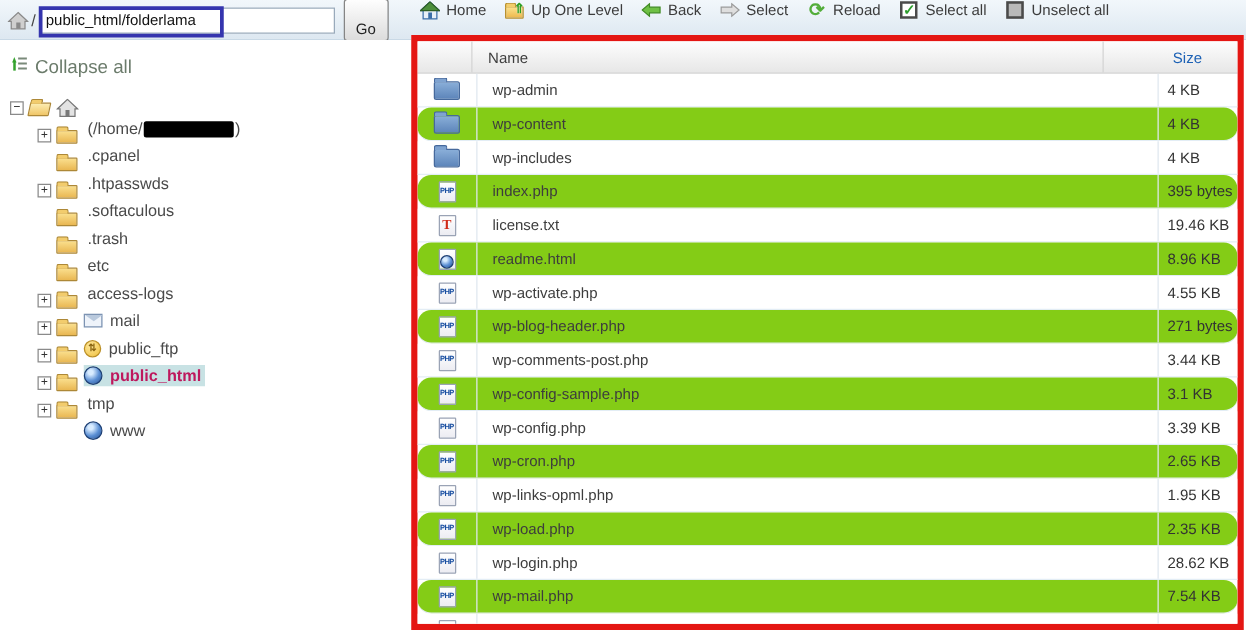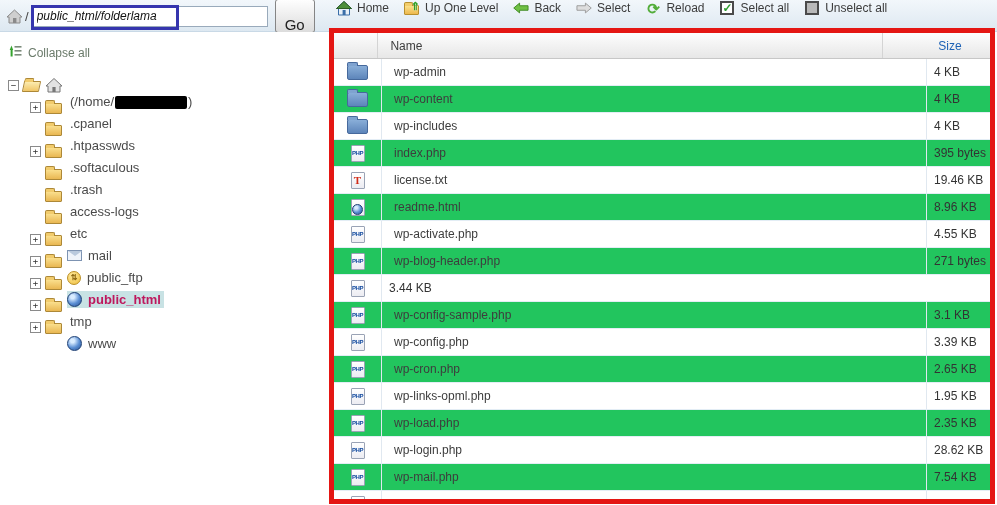--- a/index.html
+++ b/index.html
@@ -8,22 +8,22 @@
   .stage { position:relative; width:997px; height:505px; background:#fff; }
 
   
   .topbar { position:absolute; left:0; top:0; width:997px; height:32px;
     background:linear-gradient(#f2f7fb,#dde8f1); border-bottom:1px solid #c9d9e6; }
   .pathbar { position:absolute; left:6px; top:0; height:32px; display:flex; align-items:center; }
   .home-sm { width:17px; height:15px; position:relative; display:inline-block; }
   .home-sm svg { display:block; }
   .slash { font-size:13px; color:#444; margin:0 3px 0 2px; }
   .path-input { width:236px; height:21px; border:1px solid #9ab; background:#fff;
-    font-family:"Liberation Sans", sans-serif; font-size:12px; padding:2px 4px; color:#111;font-style:italic; }
-  .go-btn { margin-left:7px; height:22px; padding:16px 9px; font-size:15px; color:#222;
+    font-family:"Liberation Sans", sans-serif; font-size:12px; padding:2px 4px; color:#111; }
+  .go-btn { margin-left:7px; height:22px; padding:16px 9px; font-size:12px; color:#222;
     background:linear-gradient(#fefefe,#dcdcdc); border:1px solid #858585; border-radius:3px; }
   .blue-annotation { position:absolute; left:31px; top:5px; width:148px; height:25px;
     border:3px solid var(--blue-ann); pointer-events:none; z-index:5; }
 
   
   .toolbar { position:absolute; left:336px; top:0; height:16px; display:flex;
     align-items:center; gap:15px; }
   .tb-item { display:flex; align-items:center; gap:5px; font-size:12px; color:#3c3c3c;
     cursor:pointer; white-space:nowrap; }
   .tb-ico { width:16px; height:16px; display:inline-flex; align-items:center;
@@ -39,21 +39,21 @@
   .fold-base::before { content:""; position:absolute; left:-1px; top:-4px; width:7px; height:3px;
     background:#f3cd6b; border:1px solid #b8902f; border-bottom:none;
     border-radius:2px 2px 0 0; }
   .up-arrow { position:absolute; right:0px; top:-2px; font-size:11px; color:#2f9e23;
     font-weight:bold; text-shadow:0 0 1px #fff; }
   .reload-glyph { font-size:15px; color:#53ad3a; font-weight:bold; line-height:1; }
 
   
   .sidebar { position:absolute; left:0; top:32px; width:329px; height:473px;
     background:#fff; padding:12px 0 0 8px; overflow:hidden; }
-  .collapse-all { display:flex; align-items:center; gap:6px; font-size:12px; color:#6b7b6b;
+  .collapse-all { display:flex; align-items:center; gap:6px; font-size:15px; color:#6b7b6b;
     cursor:pointer; margin-bottom:13px; }
   .tree-row { height:22px; display:flex; align-items:center; font-size:13px; color:#4a4a4a;
     cursor:pointer; white-space:nowrap; }
   .tree-row.root { margin-left:0; }
   .tree-row.child { margin-left:22px; }
   .expander { width:11px; height:11px; border:1px solid #8a8a8a; background:#fff;
     font-size:9px; line-height:9px; text-align:center; color:#333; margin-right:4px;
     flex:0 0 auto; font-family:"DejaVu Sans Mono", monospace; }
   .expander.none { border:none; background:transparent; }
   .tfold { position:relative; width:18px; height:13px; flex:0 0 auto; margin-right:4px; }
@@ -88,21 +88,21 @@
     border:5px solid var(--red-ann); background:#fff; overflow:hidden; }
   .thead { display:flex; height:26px; background:linear-gradient(#fdfdfd,#e7e7e7);
     border-bottom:1px solid #c7c7c7; align-items:center; font-size:12px; }
   .th-icon { width:48px; height:100%; border-right:1px solid #d4d4d4; }
   .th-name { width:545px; height:100%; display:flex; align-items:center; padding-left:12px;
     color:#3d3d3d; border-right:1px solid #d4d4d4; cursor:pointer; }
   .th-size { width:63px; height:100%; display:flex; align-items:center; padding-left:7px;
     color:#1c61b5; cursor:pointer;margin-left:48px; }
   .frow { display:flex; height:27px; align-items:center; font-size:12px; color:#3d3d3d;
     background:#fff; border-bottom:1px solid #e3edf5; cursor:pointer; }
-  .frow.alt { background:#22c55e; }
+  .frow.alt { background:#84cc16;border-radius:11px; }
   .fc-icon { width:48px; display:flex; justify-content:center; align-items:center;
     align-self:stretch; border-right:1px solid #e0e8f0; }
   .fc-name { width:545px; padding-left:12px; align-self:stretch; display:flex;
     align-items:center; border-right:1px solid #e0e8f0; }
   .fc-size { width:63px; padding-left:7px; color:#333; }
 
   
   .ficon { position:relative; display:inline-block; }
   .ficon.folder-blue { width:21px; height:15px; background:linear-gradient(#89aed8,#5d85ba);
     border:1px solid #46699c; border-radius:2px; }
@@ -263,31 +263,31 @@
             <span class="tree-label">.trash</span>
           </span>
   </div>
 
   <div class="tree-row child">
     <span class="expander none"></span>
     <span class="tfold">
             <span class="tfold-body"></span>
           </span>
     <span class="hl">
+            <span class="tree-label">etc</span>
+          </span>
+  </div>
+
+  <div class="tree-row child">
+    <span class="expander none"></span>
+    <span class="tfold">
+            <span class="tfold-body"></span>
+          </span>
+    <span class="hl">
             <span class="tree-label">access-logs</span>
-          </span>
-  </div>
-
-  <div class="tree-row child">
-    <span class="expander none"></span>
-    <span class="tfold">
-            <span class="tfold-body"></span>
-          </span>
-    <span class="hl">
-            <span class="tree-label">etc</span>
           </span>
   </div>
 
   <div class="tree-row child">
     <span class="expander">+</span>
     <span class="tfold">
             <span class="tfold-body"></span>
           </span>
     <span class="hl">
             <span class="badge mail"></span>
@@ -424,20 +424,23 @@
     <div class="fc-name">
             <span>wp-blog-header.php</span>
           </div>
     <div class="fc-size">271 bytes</div>
   </div>
 
   <div class="frow">
     <div class="fc-icon">
             <span class="ficon php page"></span>
           </div>
+    <div class="fc-name">
+            <span>wp-comments-post.php</span>
+          </div>
     <div class="fc-size">3.44 KB</div>
   </div>
 
   <div class="frow alt">
     <div class="fc-icon">
             <span class="ficon php page"></span>
           </div>
     <div class="fc-name">
             <span>wp-config-sample.php</span>
           </div>

